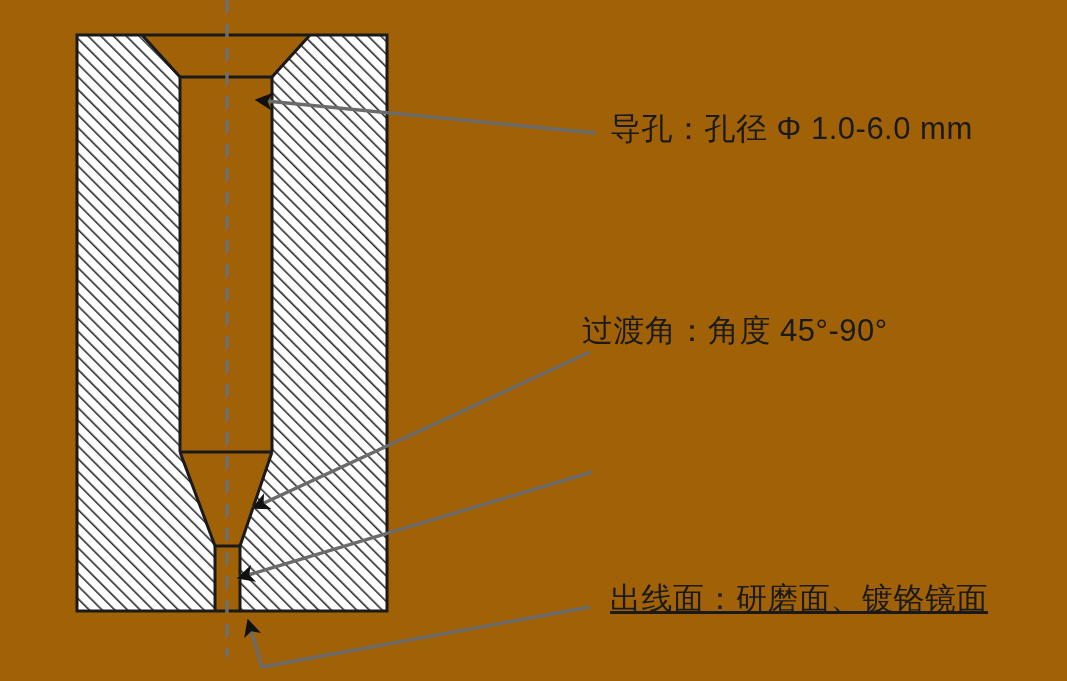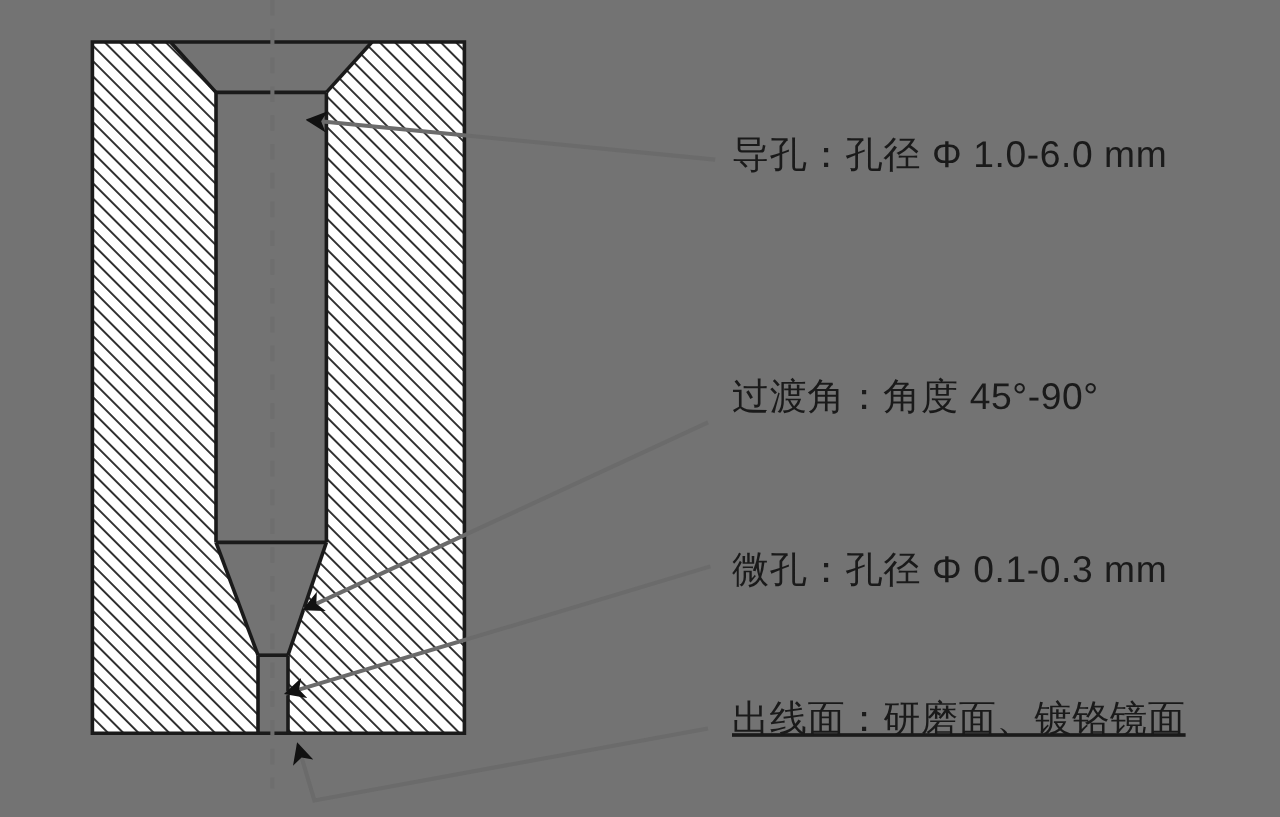--- a/index.html
+++ b/index.html
@@ -10,40 +10,40 @@
   body {
     width: 1067px;
     height: 681px;
     font-family: "Liberation Sans", "DejaVu Sans", sans-serif;
     overflow: hidden;
   }
   #stage {
     position: relative;
     width: 1067px;
     height: 681px;
-    background: #737373;
+    background: #a16207;
   }
   #diagram-svg {
     position: absolute;
     left: 0;
     top: 0;
     width: 1067px;
     height: 681px;
   }
   .callout-label {
     position: absolute;
     font-family: "Liberation Sans", "DejaVu Sans", sans-serif;
     font-size: 31px;
     line-height: 1.2;
     color: #1a1a1a;
     white-space: nowrap;
     letter-spacing: 0.5px;
   }
   #label-guide-hole  { left: 610px; top: 110px; }
-  #label-transition  { left: 610px; top: 312px; }
+  #label-transition  { left: 582px; top: 312px; }
   #label-micro-hole  { left: 610px; top: 456px; }
   #label-exit-face   { left: 610px; top: 580px; text-decoration: underline; }
 </style>
 </head>
 <body>
 
 <div id="stage">
 
   <svg id="diagram-svg" viewBox="0 0 1067 681" xmlns="http://www.w3.org/2000/svg">
     <defs>
@@ -97,17 +97,16 @@
       <path d="M 592,472 L 238,578" marker-end="url(#solidArrow)"></path>
 
       <path d="M 590,607 L 262,667 L 248,620" marker-end="url(#solidArrow)"></path>
     </g>
   </svg>
 
   <div class="callout-label" id="label-guide-hole">导孔：孔径  Φ 1.0-6.0 mm</div>
 
   <div class="callout-label" id="label-transition">过渡角：角度  45°-90°</div>
 
-  <div class="callout-label" id="label-micro-hole">微孔：孔径  Φ 0.1-0.3 mm</div>
 
   <div class="callout-label" id="label-exit-face">出线面：研磨面、镀铬镜面</div>
 
 </div>
 
 </body></html>

